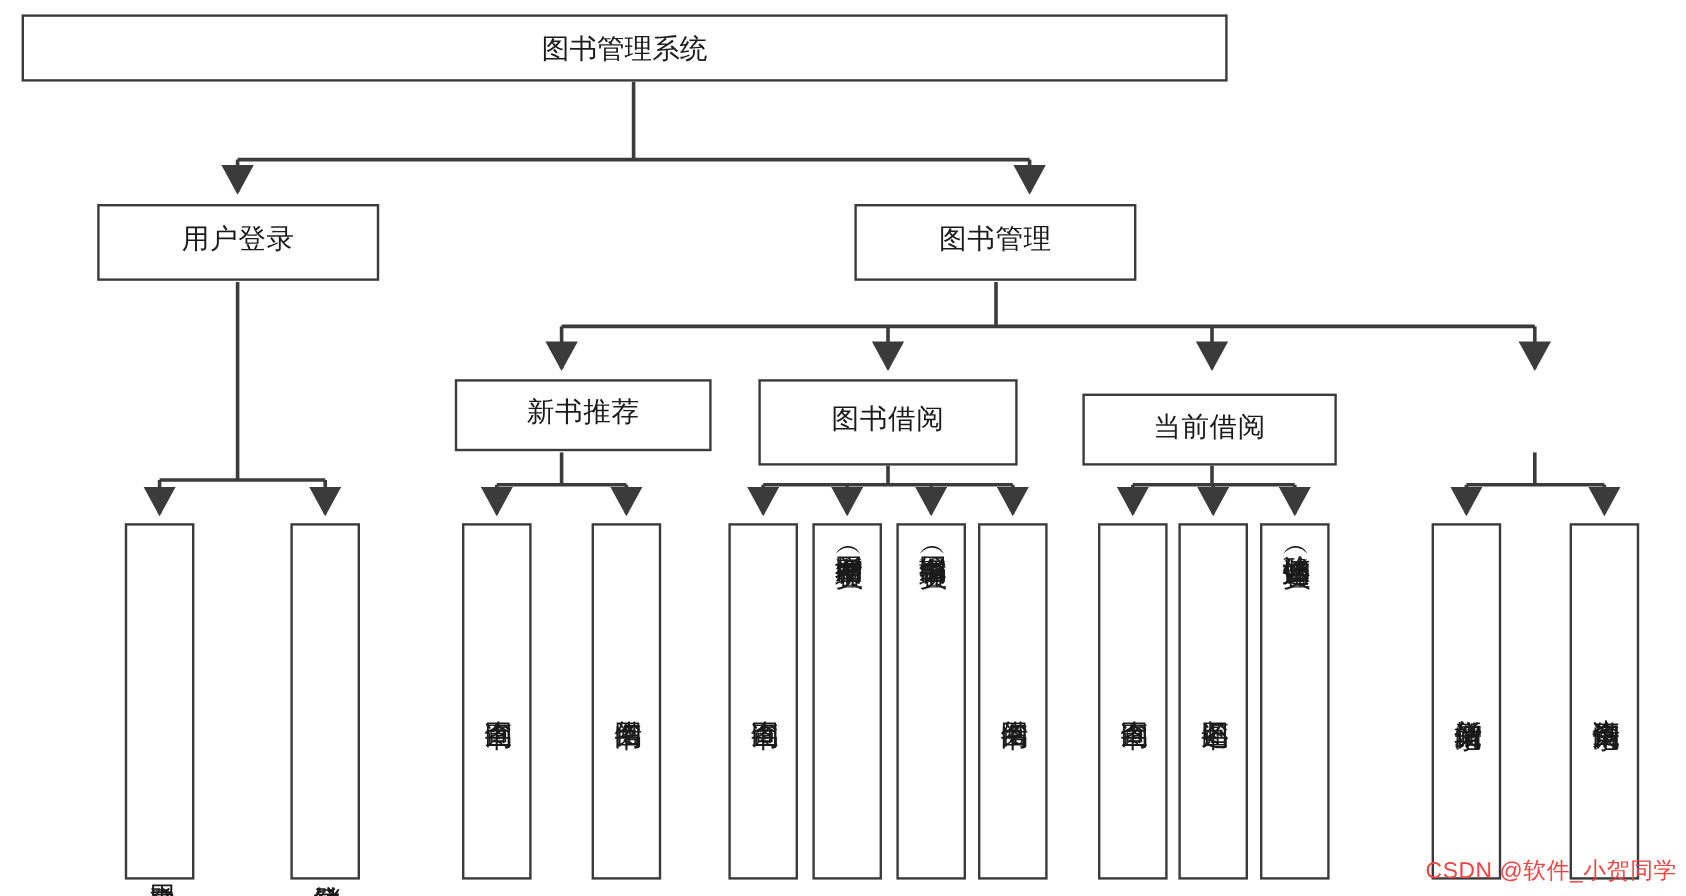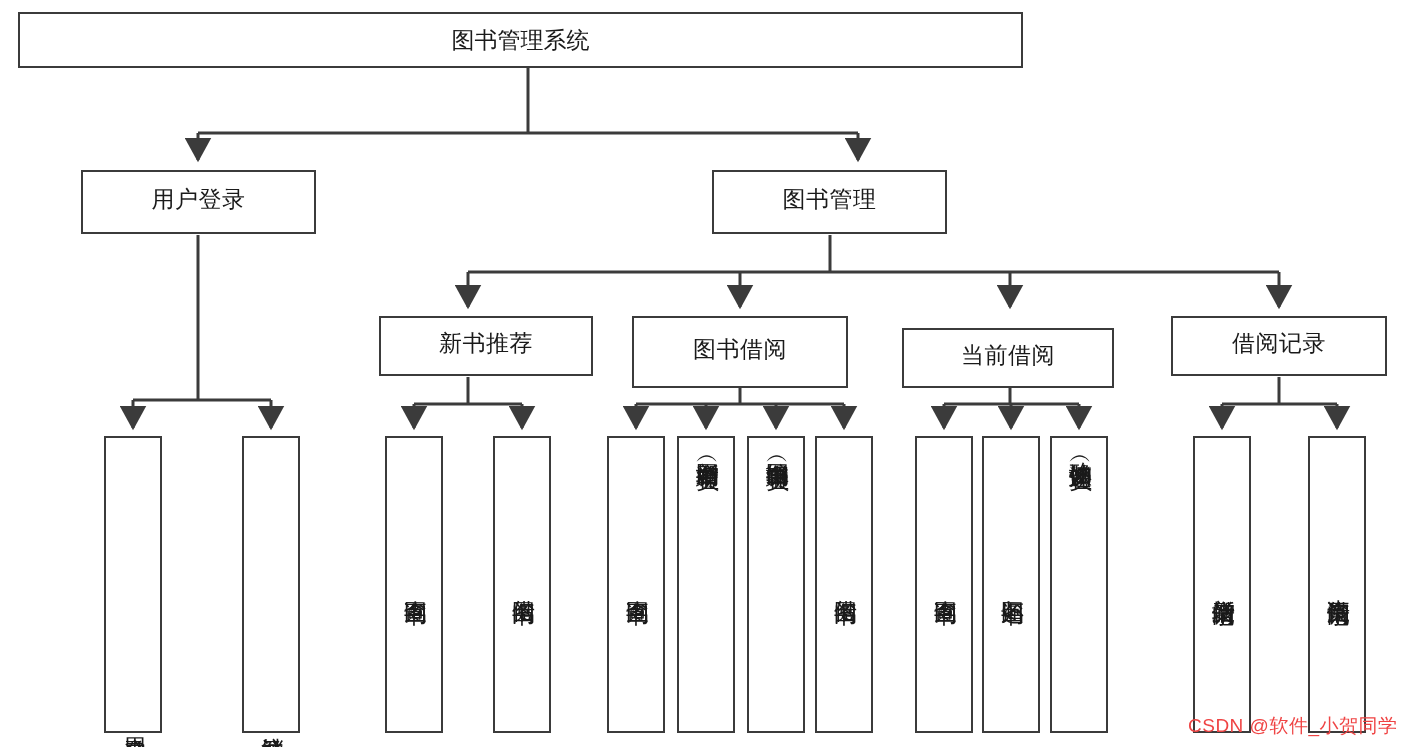--- a/index.html
+++ b/index.html
@@ -144,23 +144,20 @@
 
   <div class="node h" style="left:379px; top:316px; width:214px; height:60px;">
     <span>新书推荐</span>
   </div>
   <div class="node h" style="left:632px; top:316px; width:216px; height:72px;">
     <span>图书借阅</span>
   </div>
   <div class="node h" style="left:902px; top:316px; width:212px; height:60px;margin-top:12px;">
     <span>当前借阅</span>
   </div>
-  <div class="node h" style="left:1171px; top:316px; width:216px; height:60px;">
-    <span>借阅记录</span>
-  </div>
 
   <div class="node v low" style="left:104px; top:436px; width:58px; height:297px;">
     <span class="vtxt">用户登录</span>
   </div>
   <div class="node v low" style="left:242px; top:436px; width:58px; height:297px;">
     <span class="vtxt">注销登录</span>
   </div>
 
   <div class="node v mid" style="left:385px; top:436px; width:58px; height:297px;">
     <span class="vtxt">查询图书</span>

